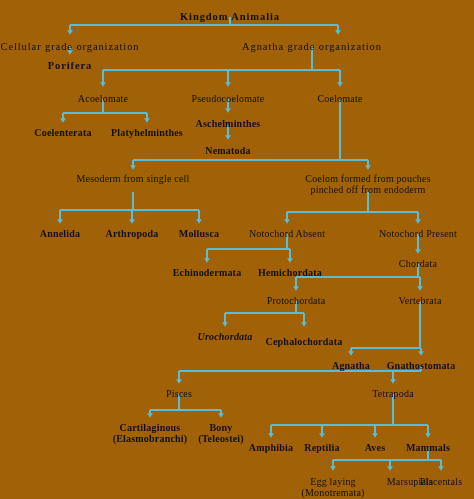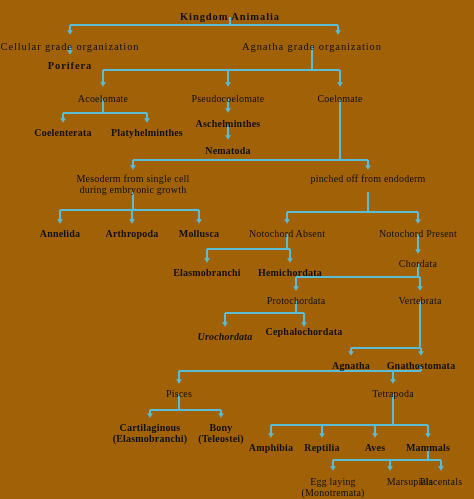--- a/index.html
+++ b/index.html
@@ -151,59 +151,59 @@
         <span class="line">Platyhelminthes</span>
       </div>
       <div class="node bold sz-10" style="left: 228px; top: 119px; color: rgb(18, 15, 13);">
         <span class="line">Aschelminthes</span>
       </div>
       <div class="node bold sz-10" style="left: 228px; top: 146px; color: rgb(18, 15, 13);">
         <span class="line">Nematoda</span>
       </div>
       <div class="node plain sz-10" style="left: 133px; top: 174px; color: rgb(18, 15, 13);">
         <span class="line">Mesoderm  from  single  cell</span>
-        <span class="line">during  embryonic  growth</span>
       </div>
       <div class="node plain sz-10" style="left: 368px; top: 174px; color: rgb(18, 15, 13);">
+        <span class="line">Coelom  formed  from  pouches</span>
         <span class="line">pinched  off  from  endoderm</span>
       </div>
       <div class="node bold sz-10" style="left: 60px; top: 229px; color: rgb(18, 15, 13);">
         <span class="line">Annelida</span>
       </div>
       <div class="node bold sz-10" style="left: 132px; top: 229px; color: rgb(18, 15, 13);">
         <span class="line">Arthropoda</span>
       </div>
       <div class="node bold sz-10" style="left: 199px; top: 229px; color: rgb(18, 15, 13);">
         <span class="line">Mollusca</span>
       </div>
       <div class="node plain sz-10" style="left: 287px; top: 229px; color: rgb(18, 15, 13);">
         <span class="line">Notochord  Absent</span>
       </div>
       <div class="node plain sz-10" style="left: 418px; top: 229px; color: rgb(18, 15, 13);">
         <span class="line">Notochord  Present</span>
       </div>
       <div class="node bold sz-10" style="left: 207px; top: 268px; color: rgb(18, 15, 13);">
-        <span class="line">Elasmobranchi</span>
+        <span class="line">Echinodermata</span>
       </div>
       <div class="node bold sz-10" style="left: 290px; top: 268px; color: rgb(18, 15, 13);">
         <span class="line">Hemichordata</span>
       </div>
       <div class="node plain sz-10" style="left: 418px; top: 259px; color: rgb(18, 15, 13);">
         <span class="line">Chordata</span>
       </div>
       <div class="node plain sz-10" style="left: 296px; top: 296px; color: rgb(18, 15, 13);">
         <span class="line">Protochordata</span>
       </div>
       <div class="node plain sz-10" style="left: 420px; top: 296px; color: rgb(18, 15, 13);">
         <span class="line">Vertebrata</span>
       </div>
       <div class="node bold sz-10" style="left: 225px; top: 332px; color: rgb(18, 15, 13); font-style: italic;">
         <span class="line">Urochordata</span>
       </div>
-      <div class="node bold sz-10" style="left: 304px; top: 327px; color: rgb(18, 15, 13);">
+      <div class="node bold sz-10" style="left: 304px; top: 337px; color: rgb(18, 15, 13);">
         <span class="line">Cephalochordata</span>
       </div>
       <div class="node bold sz-10" style="left: 351px; top: 361px; color: rgb(18, 15, 13);">
         <span class="line">Agnatha</span>
       </div>
       <div class="node bold sz-10" style="left: 421px; top: 361px; color: rgb(18, 15, 13);">
         <span class="line">Gnathostomata</span>
       </div>
       <div class="node plain sz-10" style="left: 179px; top: 389px; color: rgb(18, 15, 13);">
         <span class="line">Pisces</span>

